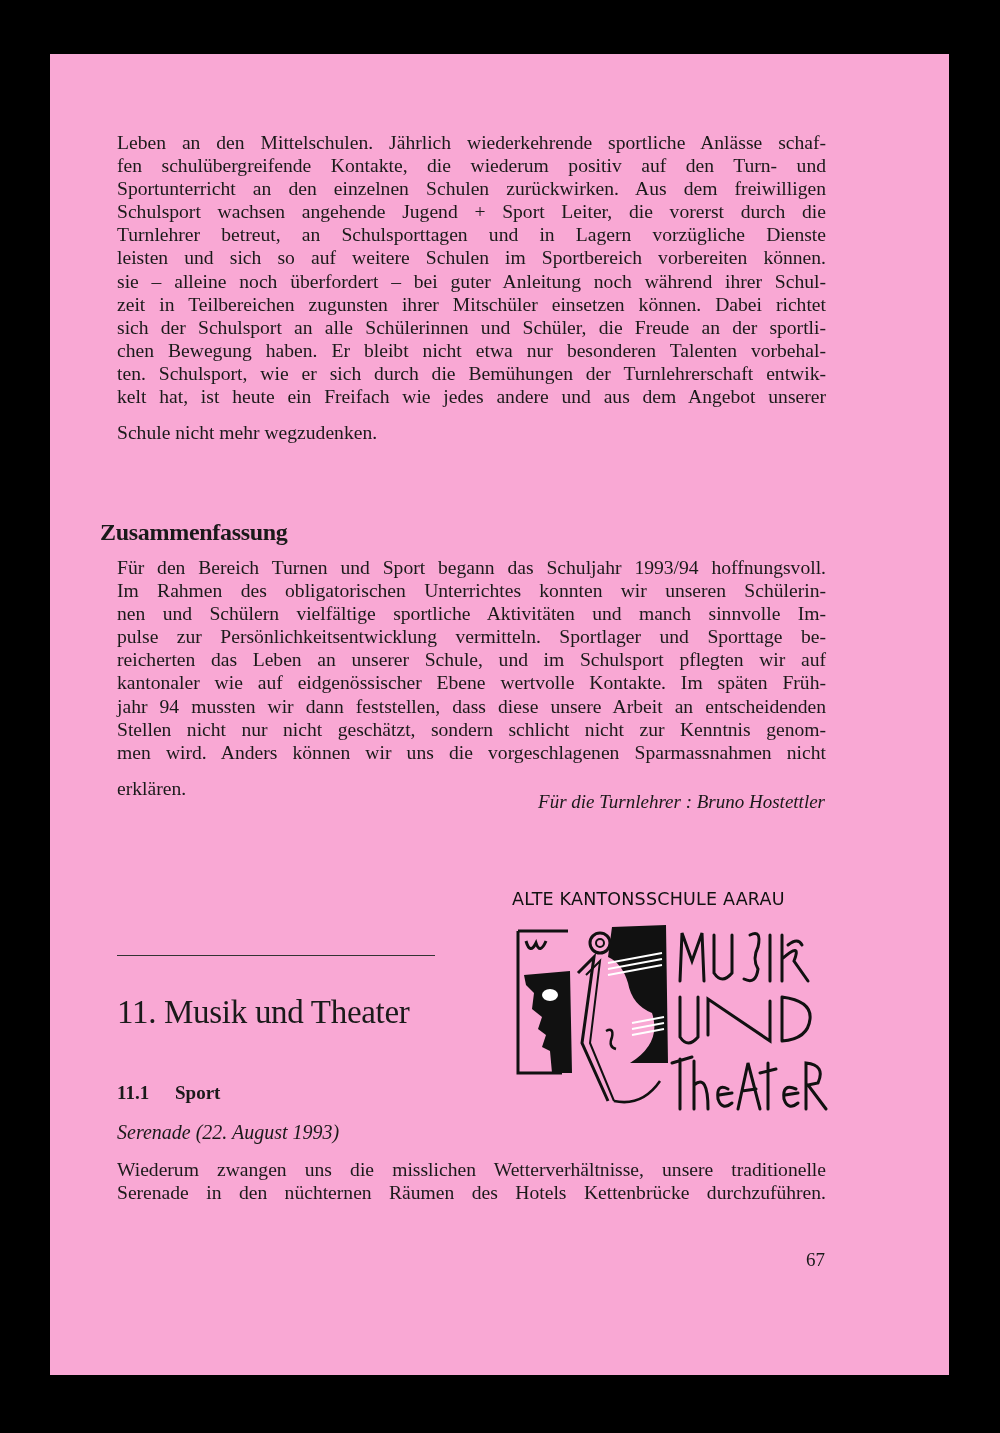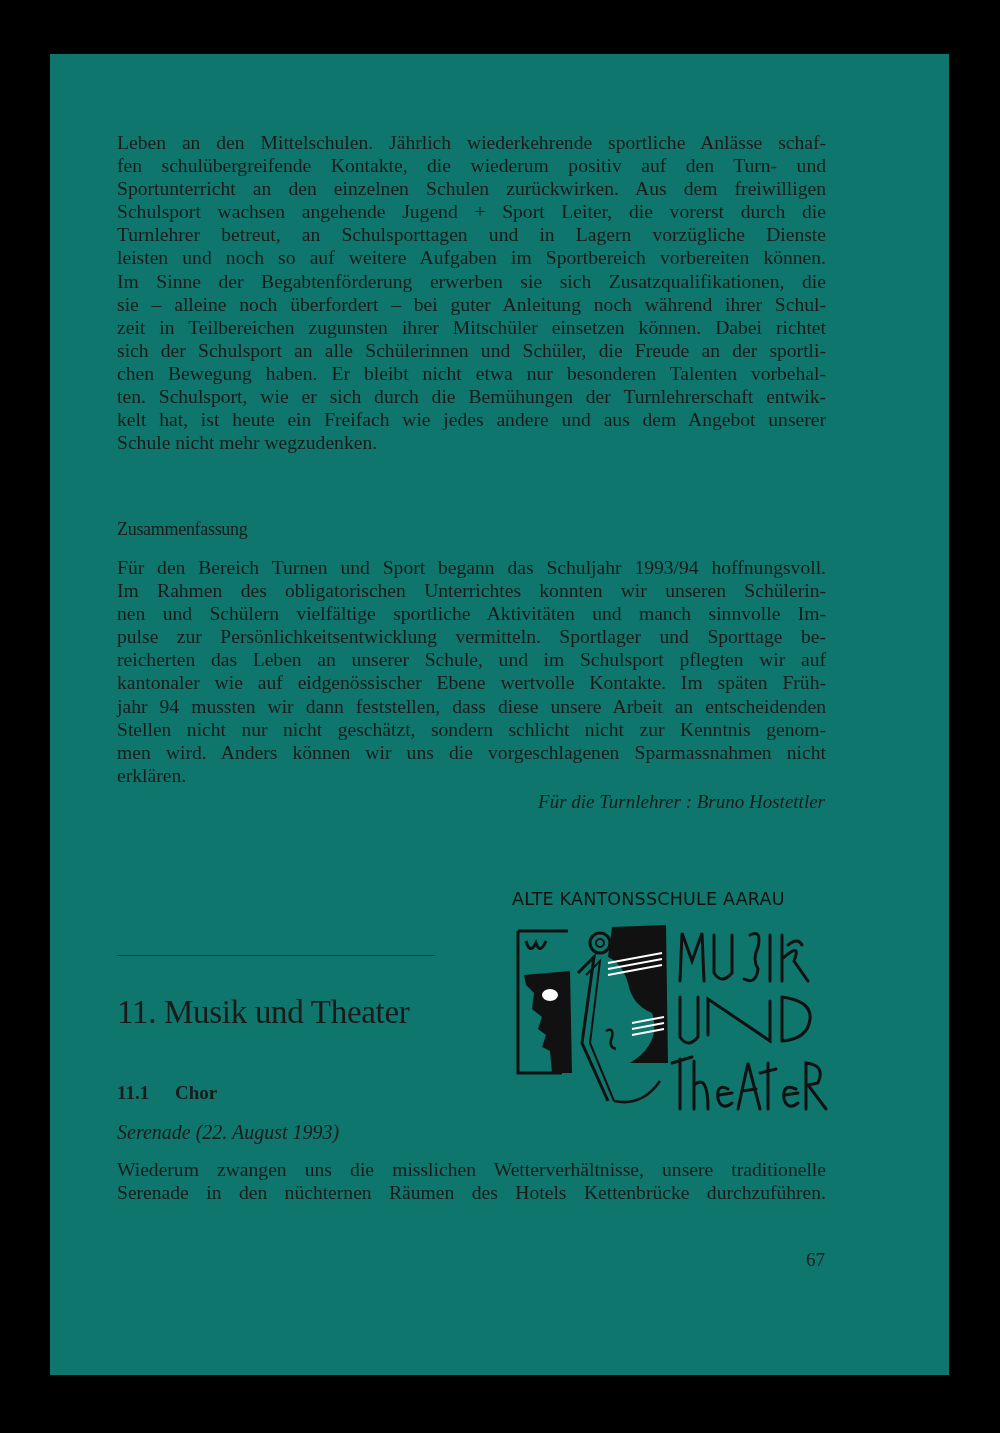--- a/index.html
+++ b/index.html
@@ -1,21 +1,21 @@
 <!DOCTYPE html>
 <html><head>
 <meta charset="utf-8">
 <style>
   html, body { margin:0; padding:0; }
   body { width:1000px; height:1433px; background:#000; position:relative; overflow:hidden; font-family:"Liberation Serif", "DejaVu Serif", serif; color:#1a1a1a; }
-  .page { position:absolute; left:50px; top:54px; width:899px; height:1321px; background:#0f766e; }
+  .page { position:absolute; left:50px; top:54px; width:899px; height:1321px; background:#f9a8d4; }
   .p { position:absolute; left:67px; width:709px; font-size:19.6px; line-height:23.1px; text-align:justify; }
   .p .ln { display:block; text-align:justify; text-align-last:justify; white-space:nowrap; height:23.1px; }
-  .p .ln.last { text-align-last:left; }
-  .head-bold { position:absolute; left:67px; top:465px; font-weight:normal; font-size:18px; letter-spacing:-0.3px; }
+  .p .ln.last { text-align-last:left;margin-top:13px; }
+  .head-bold { position:absolute; left:50px; top:465px; font-weight:bold; font-size:24px; letter-spacing:-0.3px; }
   .sig { position:absolute; right:124px; top:737px; font-style:italic; font-size:19px; }
   .rule { position:absolute; left:67px; top:901px; width:318px; height:1px; background:#333; }
   .h1 { position:absolute; left:67px; top:910px; font-size:33px; letter-spacing:-0.3px;margin-top:30px; }
   .h2 { position:absolute; left:67px; top:1028px; font-weight:bold; font-size:19px; }
   .h2 .num { display:inline-block; width:58px; }
   .sub { position:absolute; left:67px; top:1067px; font-style:italic; font-size:20px; }
   .pagenum { position:absolute; right:124px; top:1195px; font-size:19px;font-family:Liberation Serif, serif; }
   .logo { position:absolute; left:462px; top:835px; width:316px; height:220px; }
   .logo-title { position:absolute; left:0; top:0; width:316px; font-family:"DejaVu Sans", sans-serif; font-size:17.5px; letter-spacing:0.2px; white-space:nowrap; color:#111; }
 </style>
@@ -23,22 +23,21 @@
 <body>
 
 <div class="page">
 
   <div class="p" style="top:77px;">
     <span class="ln">Leben an den Mittelschulen. Jährlich wiederkehrende sportliche Anlässe schaf-</span>
     <span class="ln">fen schulübergreifende Kontakte, die wiederum positiv auf den Turn- und</span>
     <span class="ln">Sportunterricht an den einzelnen Schulen zurückwirken. Aus dem freiwilligen</span>
     <span class="ln">Schulsport wachsen angehende Jugend + Sport Leiter, die vorerst durch die</span>
     <span class="ln">Turnlehrer betreut, an Schulsporttagen und in Lagern vorzügliche Dienste</span>
-    <span class="ln">leisten und noch so auf weitere Aufgaben im Sportbereich vorbereiten können.</span>
-    <span class="ln">Im Sinne der Begabtenförderung erwerben sie sich Zusatzqualifikationen, die</span>
+    <span class="ln">leisten und sich so auf weitere Schulen im Sportbereich vorbereiten können.</span>
     <span class="ln">sie – alleine noch überfordert – bei guter Anleitung noch während ihrer Schul-</span>
     <span class="ln">zeit in Teilbereichen zugunsten ihrer Mitschüler einsetzen können. Dabei richtet</span>
     <span class="ln">sich der Schulsport an alle Schülerinnen und Schüler, die Freude an der sportli-</span>
     <span class="ln">chen Bewegung haben. Er bleibt nicht etwa nur besonderen Talenten vorbehal-</span>
     <span class="ln">ten. Schulsport, wie er sich durch die Bemühungen der Turnlehrerschaft entwik-</span>
     <span class="ln">kelt hat, ist heute ein Freifach wie jedes andere und aus dem Angebot unserer</span>
     <span class="ln last">Schule nicht mehr wegzudenken.</span>
   </div>
 
   <div class="head-bold">Zusammenfassung</div>
@@ -103,21 +102,21 @@
         <path d="M284 176 Q270 170 272 186 Q276 198 286 190 M273 182 L286 180"></path>
         <path d="M294 196 L294 150 Q314 152 306 170 L296 172 L314 196"></path>
       </g>
     </svg>
   </div>
 
   <div class="rule"></div>
   <div class="h1">11. Musik und Theater</div>
 
   <div class="h2">
-    <span class="num">11.1</span><span>Chor</span>
+    <span class="num">11.1</span><span>Sport</span>
   </div>
 
   <div class="sub">Serenade (22. August 1993)</div>
 
   <div class="p" style="top:1104px;">
     <span class="ln">Wiederum zwangen uns die misslichen Wetterverhältnisse, unsere traditionelle</span>
     <span class="ln">Serenade in den nüchternen Räumen des Hotels Kettenbrücke durchzuführen.</span>
   </div>
 
   <div class="pagenum">67</div>

